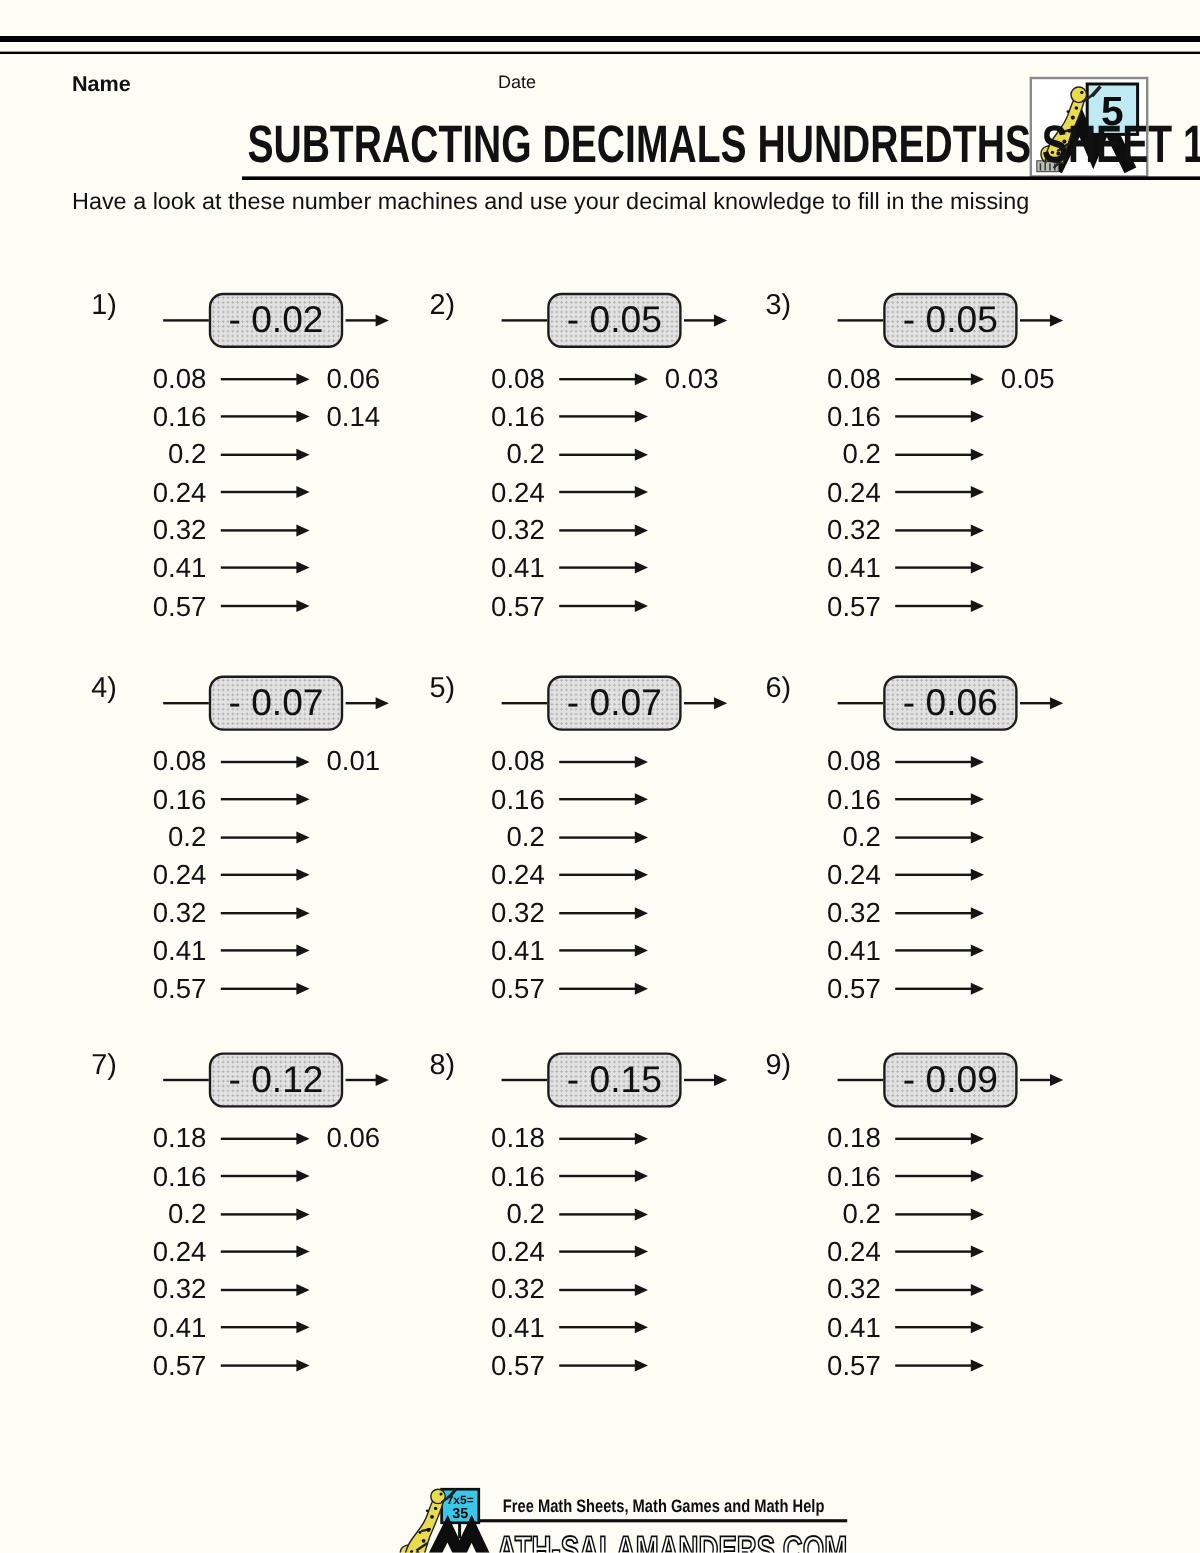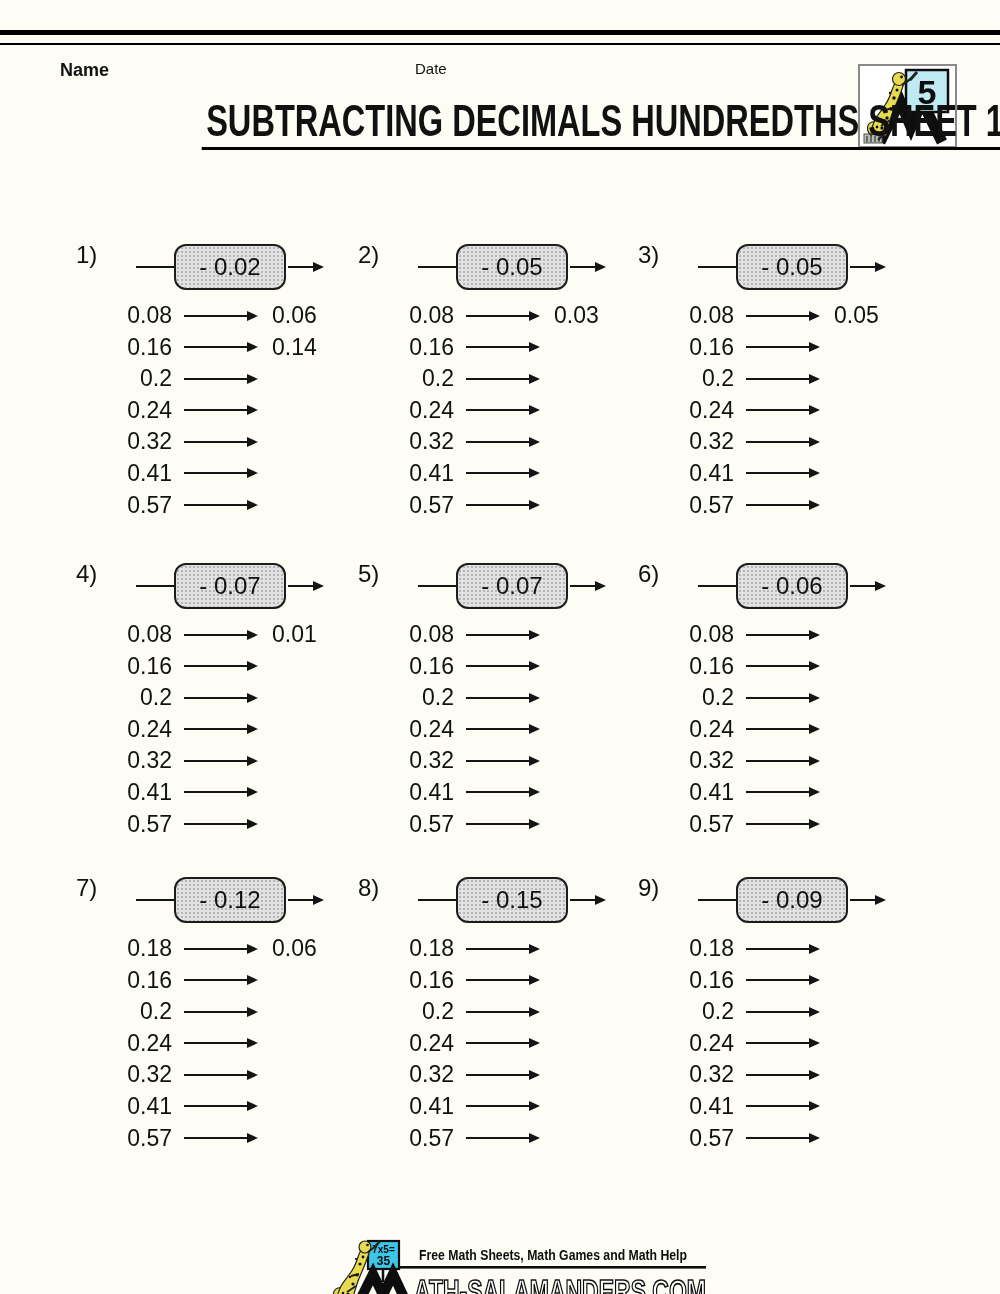--- a/index.html
+++ b/index.html
@@ -24,21 +24,21 @@
 
   .problem{position:absolute;width:280px;height:290px;}
   .pnum{position:absolute;left:16px;top:4px;font-size:24px;line-height:26px;}
   .in-line{position:absolute;left:76px;top:28px;width:38px;height:2px;background:#151515;}
   .machine{position:absolute;left:114px;top:6px;width:112px;height:46px;box-sizing:border-box;
            border:2px solid #1c1c1c;border-radius:12px;
            background-color:#e2e2e2;
            background-image:radial-gradient(#b5b5b5 0.8px, rgba(0,0,0,0) 1px);
            background-size:4px 4px;
            display:flex;align-items:center;justify-content:center;}
-  .op{font-size:24px;}
+  .op{font-size:31px;}
   .out-arrow{position:absolute;left:228px;top:28px;width:26px;}
   .rows{position:absolute;left:0;top:62px;width:280px;}
   .prow{position:relative;height:31.6px;}
   .pin{position:absolute;left:0;top:0;width:112px;text-align:right;font-size:23px;line-height:31.6px;}
   .rarrow{position:absolute;left:124px;top:14.5px;width:64px;}
   .pout{position:absolute;left:212px;top:0;font-size:23px;line-height:31.6px;}
 
   .arrow{height:2px;background:#151515;}
   .arrow::after{content:"";position:absolute;right:-10px;top:50%;transform:translateY(-50%);
                 width:0;height:0;border-left:11px solid #151515;
@@ -85,20 +85,21 @@
           <circle cx="30" cy="27" r="1.2" fill="#111"></circle>
       </g>
     </svg>
   </div>
 
   <div class="title-wrap">
     <span class="title-inner">SUBTRACTING DECIMALS HUNDREDTHS SHEET 1</span>
   </div>
 
   <div class="intro">
+    <div>Have a look at these number machines and use your decimal knowledge to fill in the missing</div>
   </div>
 
   <div id="problems">
   <div class="problem" style="left: 60px; top: 238px;">
     <div class="pnum">1)</div>
     <div class="in-line"></div>
     <div class="machine">
       <span class="op">- 0.02</span>
     </div>
     <div class="out-arrow arrow"></div>

